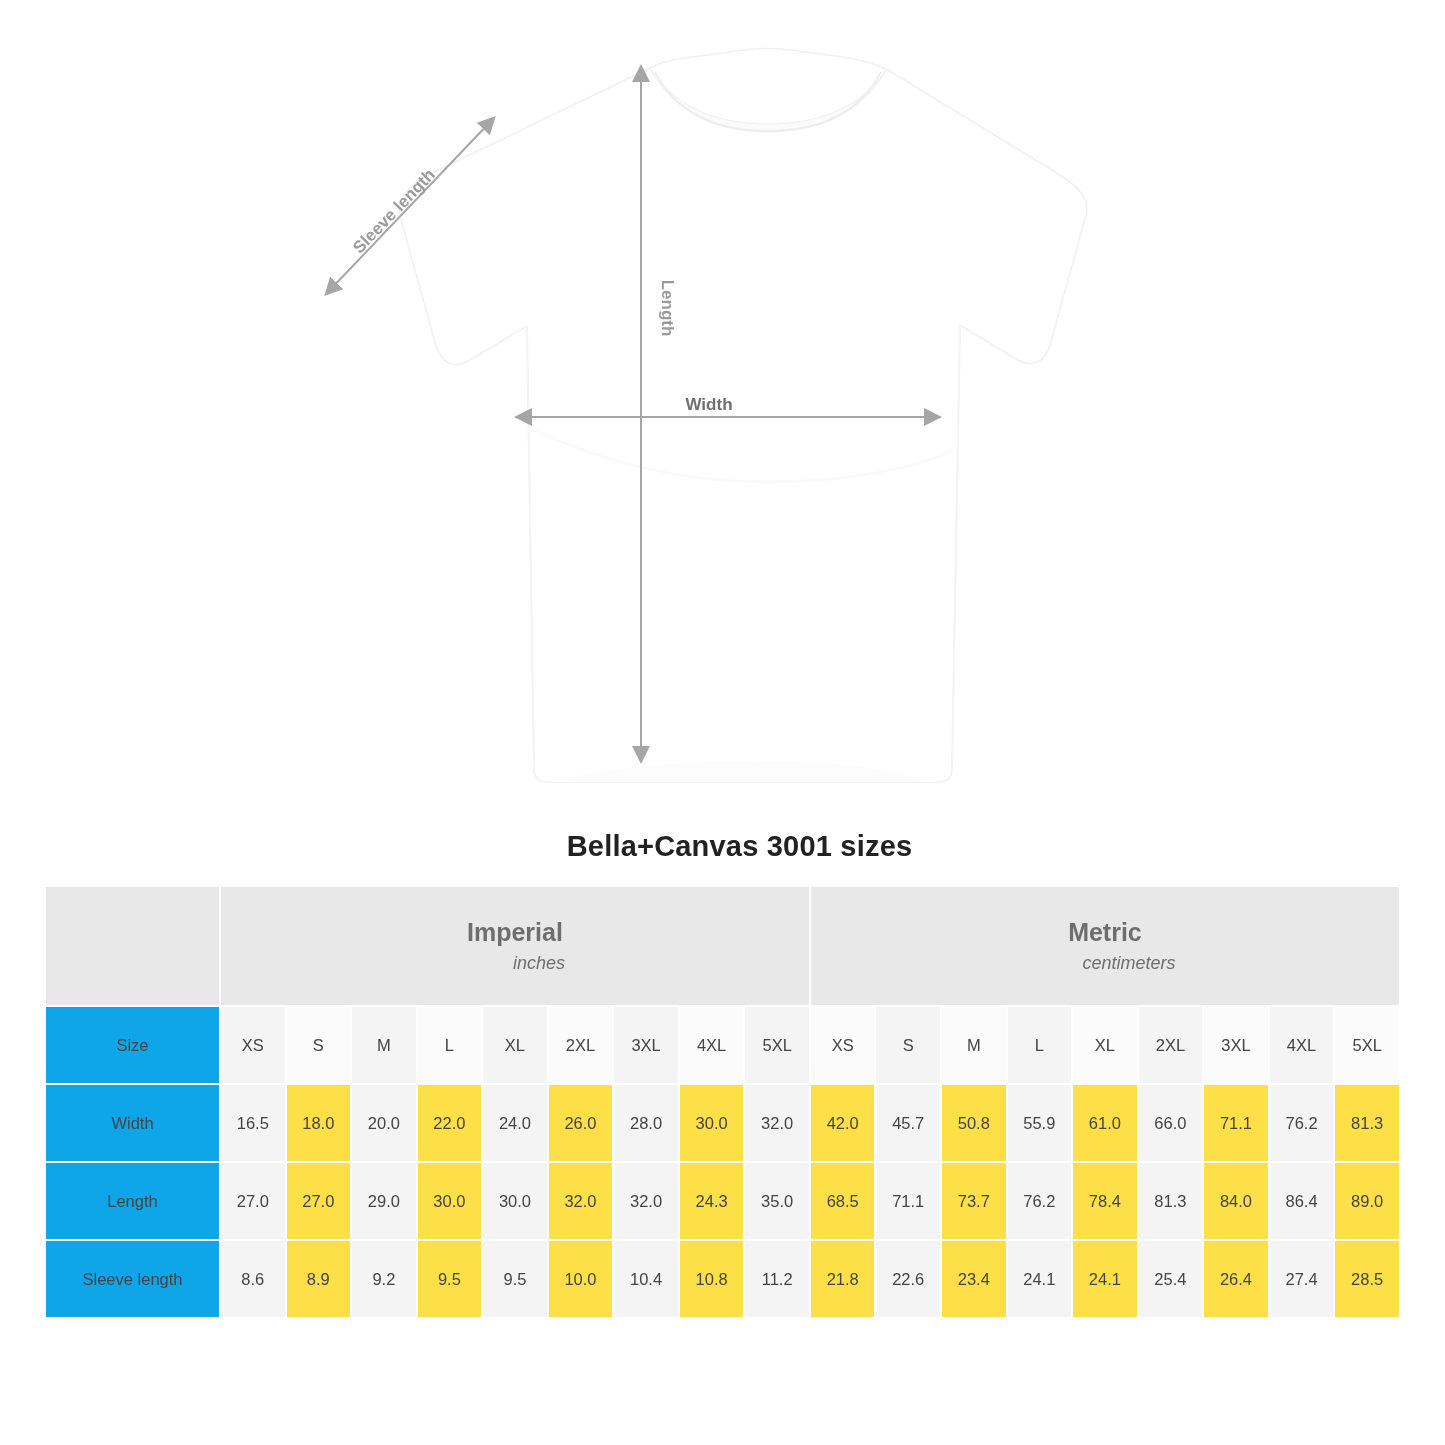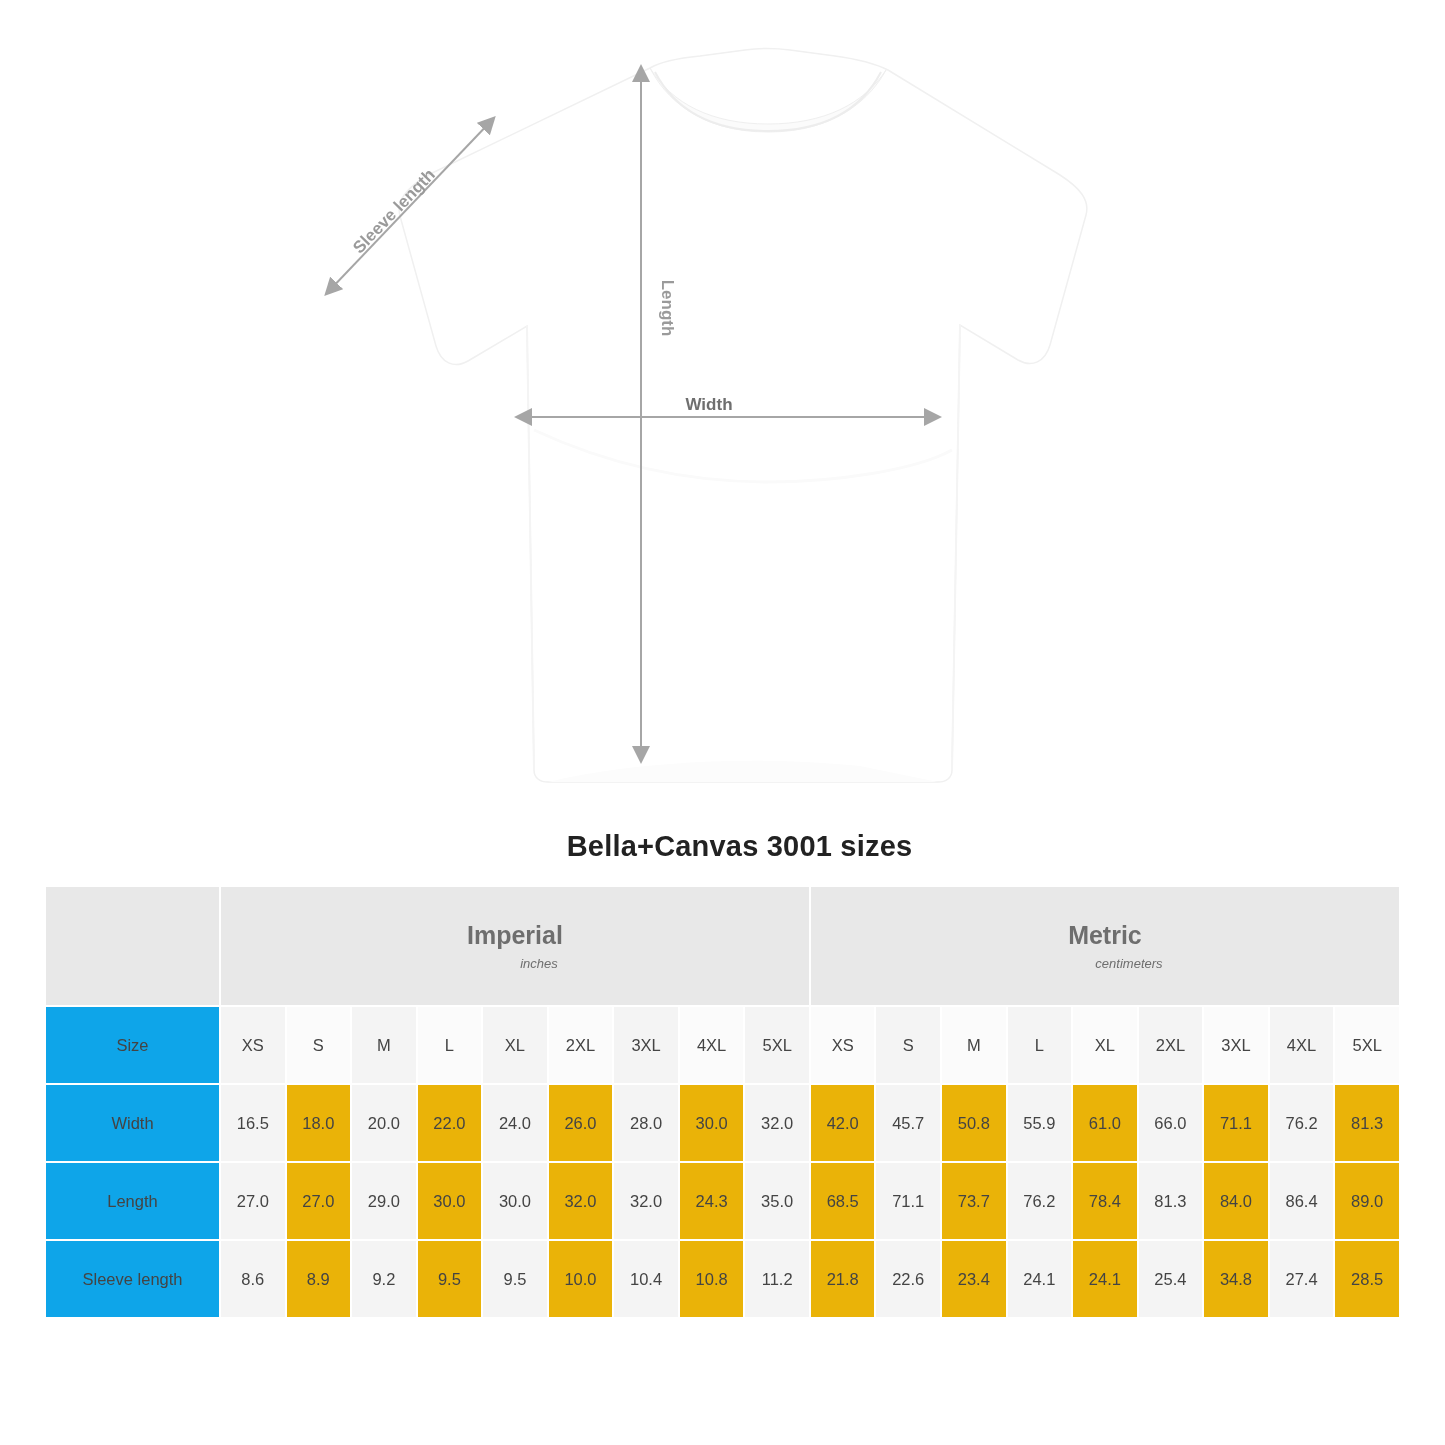--- a/index.html
+++ b/index.html
@@ -76,21 +76,21 @@
     background: #e8e8e8;
     height: 118px !important;
   }
   .unit-head .unit-name {
     font-size: 25px;
     font-weight: bold;
     color: #6e6e6e;
     line-height: 1.15;
   }
   .unit-head .unit-sub {
-    font-size: 13px;
+    font-size: 18px;
     font-style: italic;
     color: #6e6e6e;
     margin-top: 6px;
     padding-left: 48px;
   }
   .rowlabel {
     background: #0ea5e9;
     font-weight: bold;
     font-size: 17px;
     color: #3d3d3d;
@@ -101,21 +101,21 @@
     font-size: 17px;
     color: #3d3d3d;
   }
   .hdr-cell.alt {
     background: #fbfbfb;
   }
   .val {
     background: #f4f4f4;
   }
   .val.alt {
-    background: #eab308;
+    background: #fde047;
   }
   .corner {
     background: #e8e8e8;
   }
   .first-col { width: 175px; }
 </style>
 </head>
 <body>
 
 <div class="page">
@@ -275,21 +275,21 @@
             <td class="val alt">10.0</td>
             <td class="val">10.4</td>
             <td class="val alt">10.8</td>
             <td class="val">11.2</td>
             <td class="val alt">21.8</td>
             <td class="val">22.6</td>
             <td class="val alt">23.4</td>
             <td class="val">24.1</td>
             <td class="val alt">24.1</td>
             <td class="val">25.4</td>
-            <td class="val alt">34.8</td>
+            <td class="val alt">26.4</td>
             <td class="val">27.4</td>
             <td class="val alt">28.5</td>
           </tr>
         </tbody>
     </table>
   </div>
 
 </div>
 
 </body></html>

